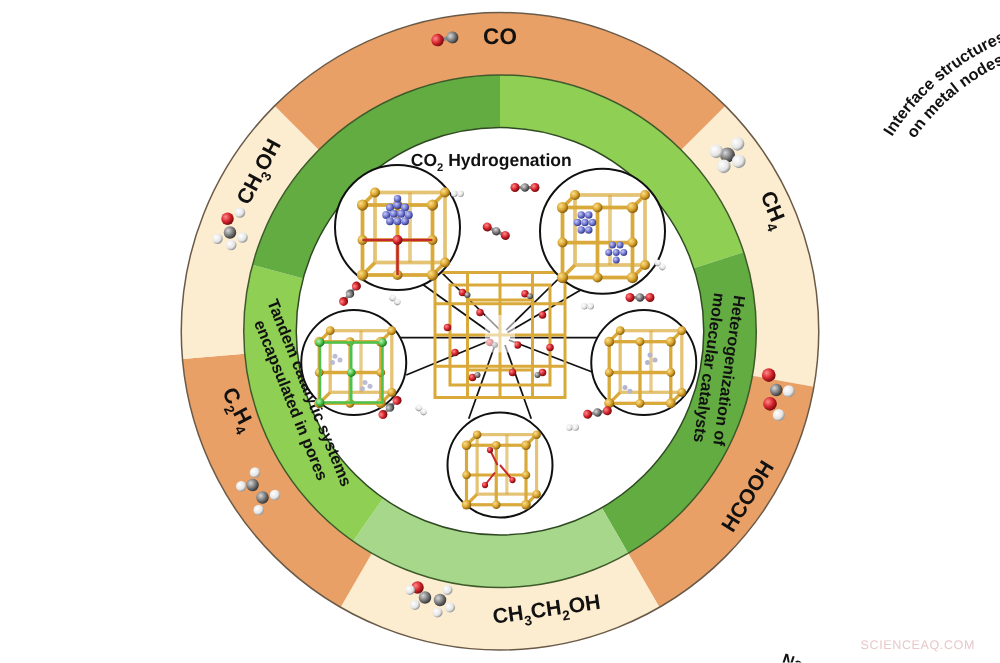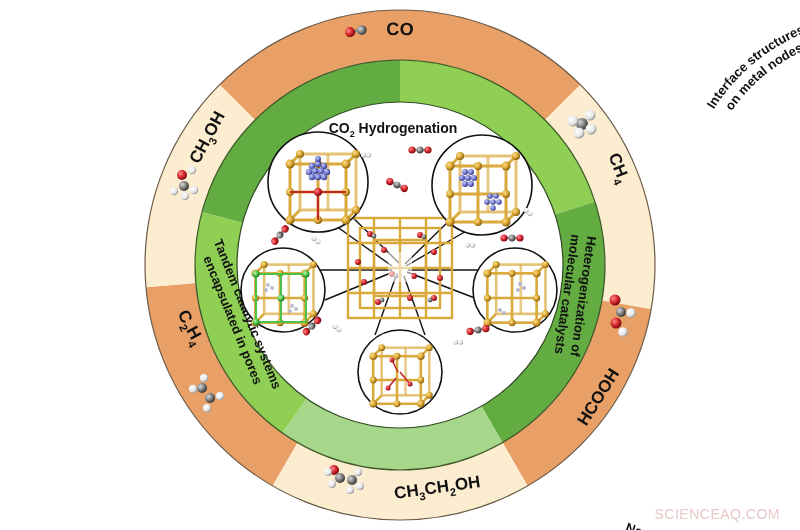--- a/index.html
+++ b/index.html
@@ -1,19 +1,19 @@
 <!DOCTYPE html>
 <html><head>
   <meta charset="utf-8">
   <style>
     html, body { margin: 0; padding: 0; background: #ffffff; }
     body { width: 800px; height: 530px; position: relative; overflow: hidden; font-family: "Liberation Sans", sans-serif; }
     #stage { position: absolute; left: 0; top: 0; width: 800px; height: 530px; }
     .ring-text { font-family: "Liberation Sans", sans-serif; font-weight: bold; fill: #111; }
-    .watermark { position: absolute; right: 20px; bottom: 8px; font-size: 14px; color: #e8c8c8; letter-spacing: 0.5px; font-family: "Liberation Sans", sans-serif; }
+    .watermark { position: absolute; right: 20px; bottom: 8px; font-size: 10px; color: #e8c8c8; letter-spacing: 0.5px; font-family: "Liberation Sans", sans-serif; }
   </style>
 </head>
 <body>
 
 <svg id="stage" viewBox="0 0 800 530" xmlns="http://www.w3.org/2000/svg">
   <defs>
     <radialGradient id="ball-o" cx="35%" cy="35%" r="65%">
         <stop offset="0%" stop-color="#ff8a8a"></stop>
         <stop offset="60%" stop-color="#d3222a"></stop>
         <stop offset="100%" stop-color="#7a0d10"></stop>

